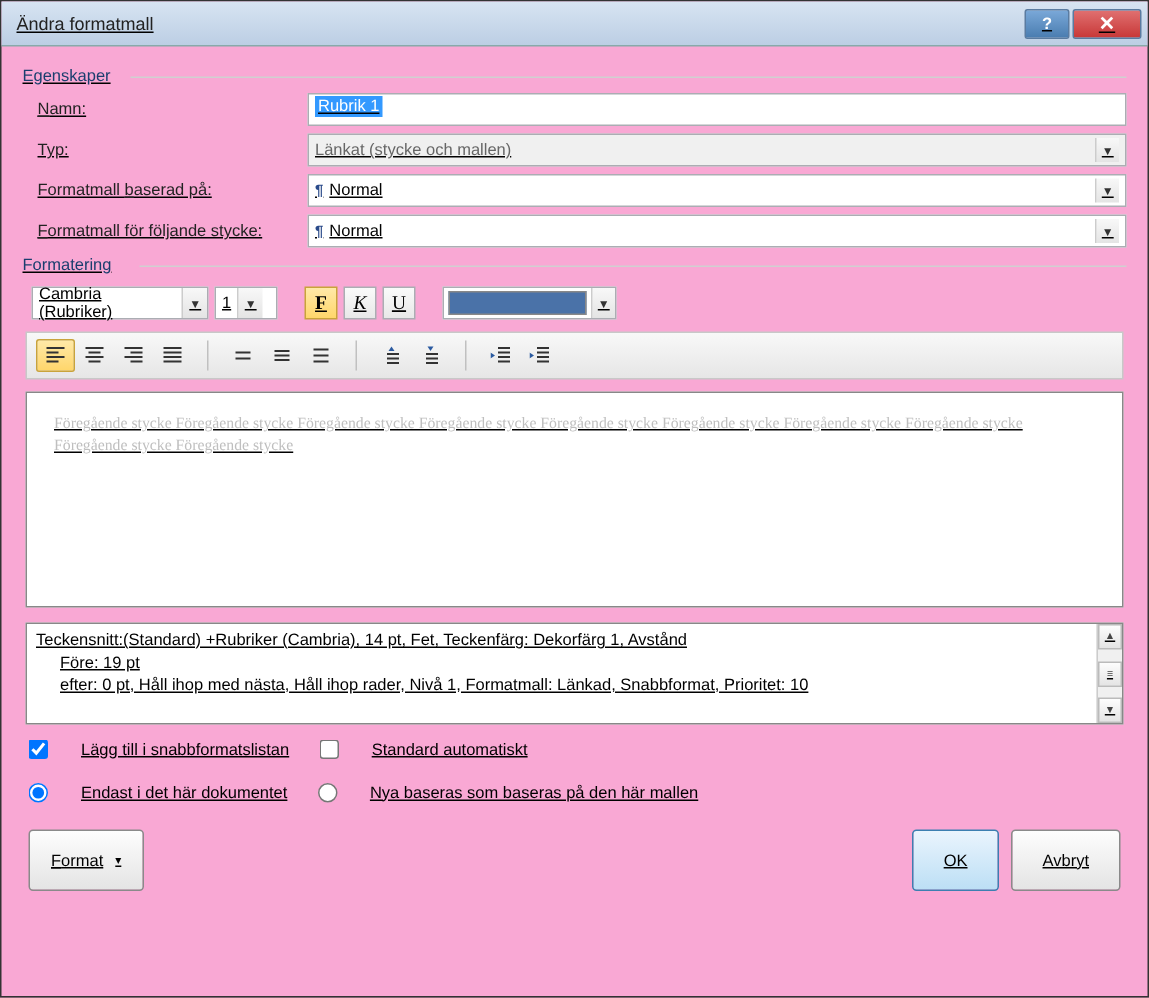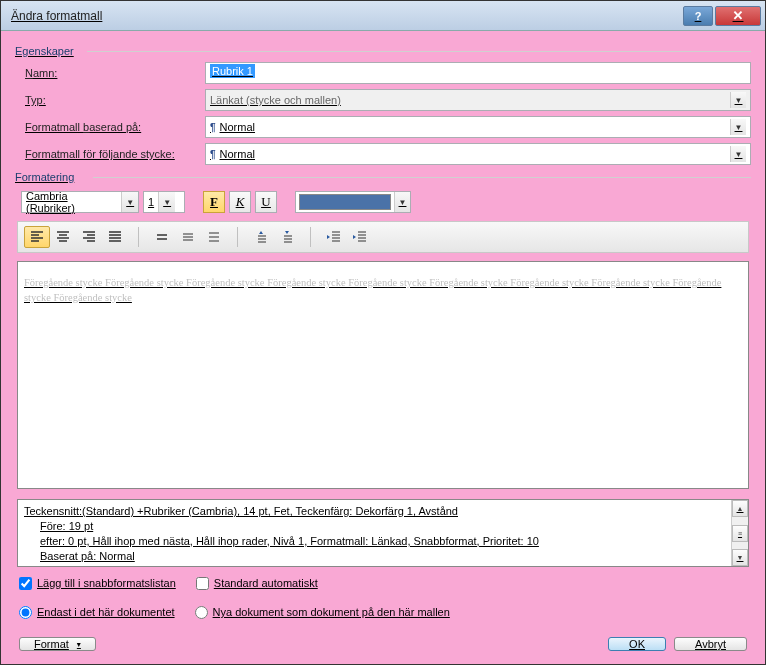--- a/index.html
+++ b/index.html
@@ -35,33 +35,33 @@
 .t-btn.italic { font-style: italic; }
 .t-btn.under { text-decoration: underline; }
 .t-color { width: 116px; height: 22px; border: 1px solid #abadb3; background: #fff; display: flex; align-items: center; }
 .t-color-sw { flex:1; height: 16px; margin: 0 3px; background: #4a72a8; border:1px solid #888;}
 .t-spacer { width: 10px; }
 .toolbar2 { display: flex; align-items: center; gap: 0; border: 1px solid #c8c8c8; background: linear-gradient(#f8f8f8,#e6e6e6); padding: 4px 6px; margin: 0 2px; }
 .tb2-btn { width: 26px; height: 22px; display: flex; align-items: center; justify-content: center; border: 1px solid transparent; cursor: pointer; }
 .tb2-btn.active { background: linear-gradient(#ffe9a8,#ffd66b); border-color:#c9a33b; border-radius:2px;}
 .tb2-btn svg { width:14px; height:14px; }
 .tb2-sep { width: 1px; height: 20px; background: #c0c0c0; margin: 0 10px; }
-.preview { border: 1px solid #888; background: #fff; margin: 8px 2px 0; height: 228px; padding: 14px 6px; overflow: hidden; }
+.preview { border: 1px solid #888; background: #fff; margin: 8px 2px 0; height: 144px; padding: 14px 18px; overflow: hidden; }
 .prev-para { color: #bfbfbf; font-size: 10.5px; line-height: 1.4; font-family: "Times New Roman", serif; }
 .prev-sample { color: #2a547e; font-family: Cambria, "Times New Roman", serif; font-weight: bold; font-size: 18.5px; line-height: 1.45; margin-top: 18px; word-break: break-all; }
 .descbox { border: 1px solid #888; background: #fff; margin: 10px 2px 0; height: 68px; display: flex; }
 .desc-text { flex:1; padding: 4px 6px; font-size: 11px; line-height: 1.35; }
 .desc-scroll { width: 17px; background: #f0f0f0; border-left: 1px solid #ccc; display: flex; flex-direction: column; justify-content: space-between; }
 .sc-btn { height: 17px; display:flex; align-items:center; justify-content:center; background: linear-gradient(#fdfdfd,#e4e4e4); border: 1px solid #bbb; font-size: 7px; color:#444;}
 .check-row { display: flex; align-items: center; gap: 20px; margin: 10px 4px 4px; }
-.chk { display: flex; align-items: flex-start; gap: 5px; }
+.chk { display: flex; align-items: center; gap: 22px; }
 .chk input { width:13px; height:13px; }
 .radio-row { display: flex; align-items: center; gap: 20px; margin: 16px 4px; }
 .bottom-bar { display: flex; align-items: center; margin: 18px 4px 0; gap: 8px; }
-.btn { height: 14px; border: 1px solid #8a8a8a; background: linear-gradient(#fdfdfd,#e4e4e4); border-radius: 3px; padding: 0 14px; font-size: 11px; cursor: pointer; display:flex; align-items:center; gap:4px;justify-content:flex-end;}
+.btn { height: 41px; border: 1px solid #8a8a8a; background: linear-gradient(#fdfdfd,#e4e4e4); border-radius: 3px; padding: 0 14px; font-size: 11px; cursor: pointer; display:flex; align-items:center; gap:4px;justify-content:flex-end;}
 .btn.primary { border-color: #3c7fb1; background: linear-gradient(#eaf4fd,#bcdff5); padding: 0 20px; }
 .btn.fmt::after { content: "▾"; margin-left: 4px; font-size: 8px; }
 .bottom-spacer { flex: 1; }
 </style>
 </head>
 <body>
 
 <div class="window">
   <div class="titlebar">
     <div class="titlebar-text">Ändra formatmall</div>
@@ -200,21 +200,20 @@
 
     <div class="preview">
       <div class="prev-para">Föregående stycke Föregående stycke Föregående stycke Föregående stycke Föregående stycke Föregående stycke Föregående stycke Föregående stycke Föregående stycke Föregående stycke</div>
     </div>
 
     <div class="descbox">
       <div class="desc-text">
         <div>Teckensnitt:(Standard) +Rubriker (Cambria), 14 pt, Fet, Teckenfärg: Dekorfärg 1, Avstånd</div>
         <div style="padding-left:16px">Före:  19 pt</div>
         <div style="padding-left:16px">efter:  0 pt, Håll ihop med nästa, Håll ihop rader, Nivå 1, Formatmall: Länkad, Snabbformat, Prioritet: 10</div>
-        <div style="padding-left:16px">Baserat på: Normal</div>
       </div>
       <div class="desc-scroll">
         <div class="sc-btn">▲</div>
         <div class="sc-btn">≡</div>
         <div class="sc-btn">▼</div>
       </div>
     </div>
 
     <div class="check-row">
       <label class="chk">
@@ -227,21 +226,21 @@
         </label>
     </div>
 
     <div class="radio-row">
       <label class="chk">
           <input type="radio" name="scope" checked="" style="">
           <span>Endast i det här dokumentet</span>
         </label>
       <label class="chk">
           <input type="radio" name="scope" style="">
-          <span>Nya dokument som dokument på den här mallen</span>
+          <span>Nya baseras som baseras på den här mallen</span>
         </label>
     </div>
 
     <div class="bottom-bar">
       <div class="btn fmt">
           <span><u>F</u>ormat</span>
         </div>
       <div class="bottom-spacer"></div>
       <div class="btn primary">OK</div>
       <div class="btn" style="padding:0 20px">Avbryt</div>

